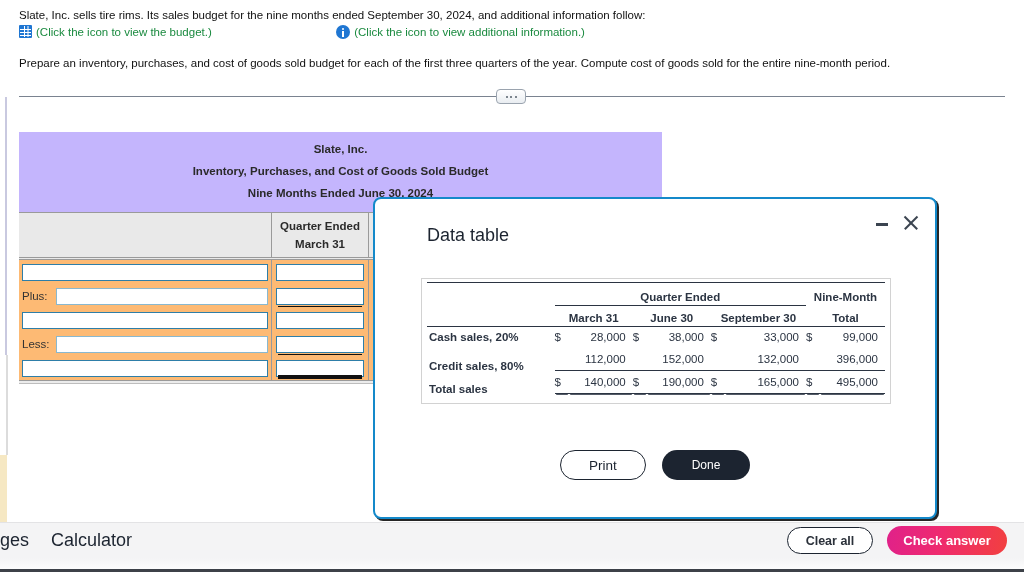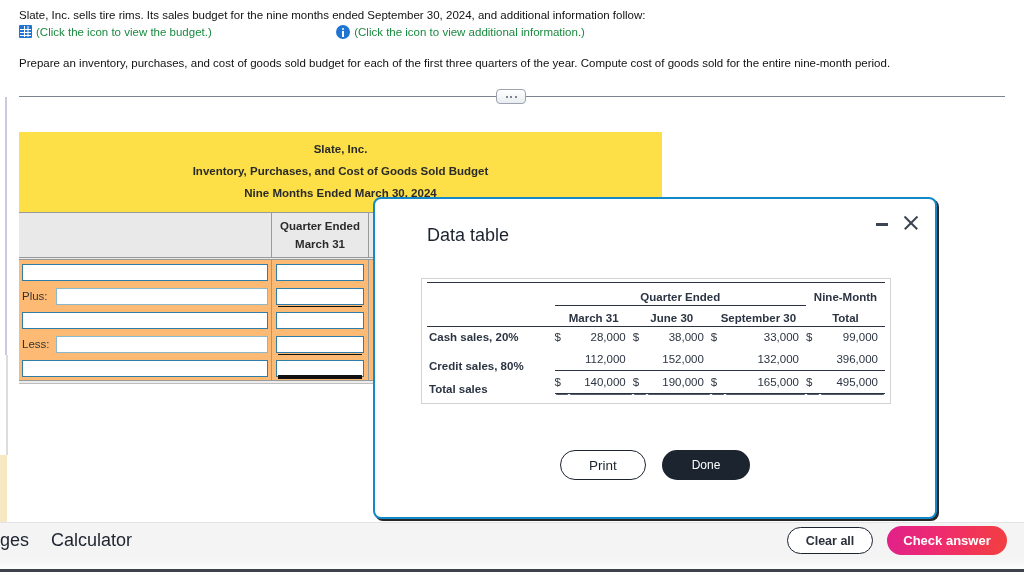--- a/index.html
+++ b/index.html
@@ -75,21 +75,21 @@
     position: absolute; left: 496px; top: 89px; width: 30px; height: 15px;
     border: 1px solid #9aa3ae; border-radius: 4px;
     background: linear-gradient(#ffffff, #e9edf1);
     display:flex; align-items:center; justify-content:center; gap:2.5px;
   }
   .divider-pill i { width:2px; height:2px; background:#555f6b; border-radius:50%; display:block; }
 
   
   .ws { position: absolute; left: 19px; top: 132px; width: 643px; }
   .ws-head {
-    background: #fde047; color: #2a2a2a; text-align: center;
+    background: #c4b5fd; color: #2a2a2a; text-align: center;
     font-weight: bold; font-size: 11.5px; padding: 6px 0 8px 0;
   }
   .ws-head div { line-height: 22px; }
   .ws-colhead { display: flex; background: #e9e9e9; border-top: 1px solid #9a9a9a; }
   .ws-colhead .c1 {
     width: 253px; border-right: 1px solid #9a9a9a; height: 44px;
   }
   .ws-colhead .c2 {
     width: 97px; border-right: 1px solid #9a9a9a; height: 44px;
     text-align: center; font-weight: bold; font-size: 11.5px; color: #2a2a2a;
@@ -239,21 +239,21 @@
   <div class="divider-pill">
     <i></i>
     <i></i>
     <i></i>
   </div>
 
   <div class="ws">
     <div class="ws-head">
       <div>Slate, Inc.</div>
       <div>Inventory, Purchases, and Cost of Goods Sold Budget</div>
-      <div>Nine Months Ended March 30, 2024</div>
+      <div>Nine Months Ended June 30, 2024</div>
     </div>
     <div class="ws-colhead">
       <div class="c1"></div>
       <div class="c2">
         <div>Quarter Ended</div>
         <div>March 31</div>
       </div>
       <div class="c3"></div>
     </div>
     <div class="ws-rule"></div>

